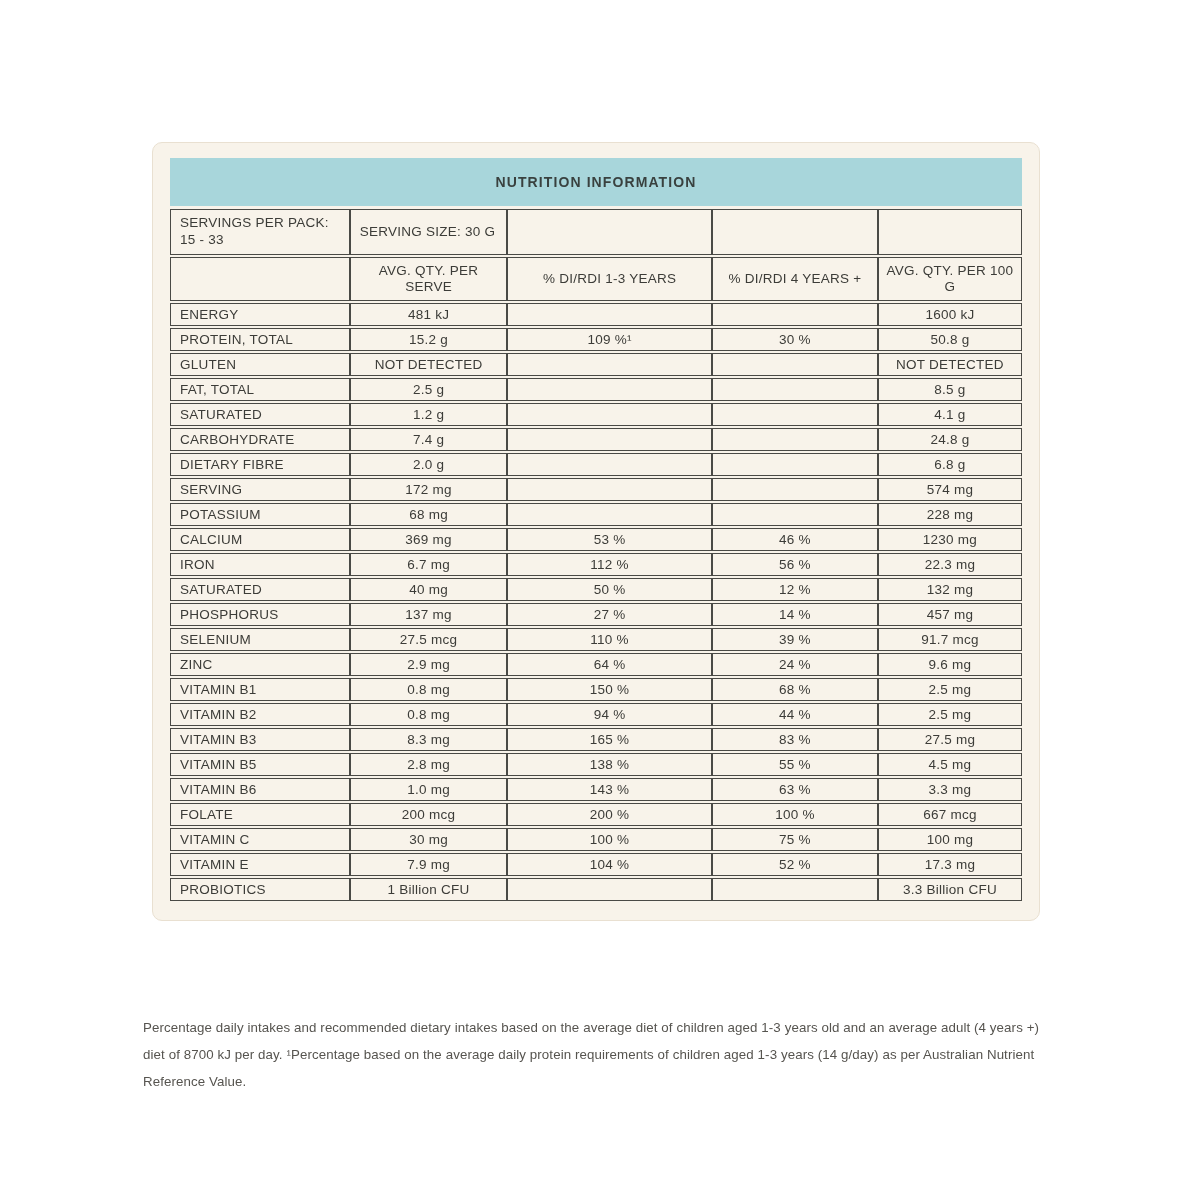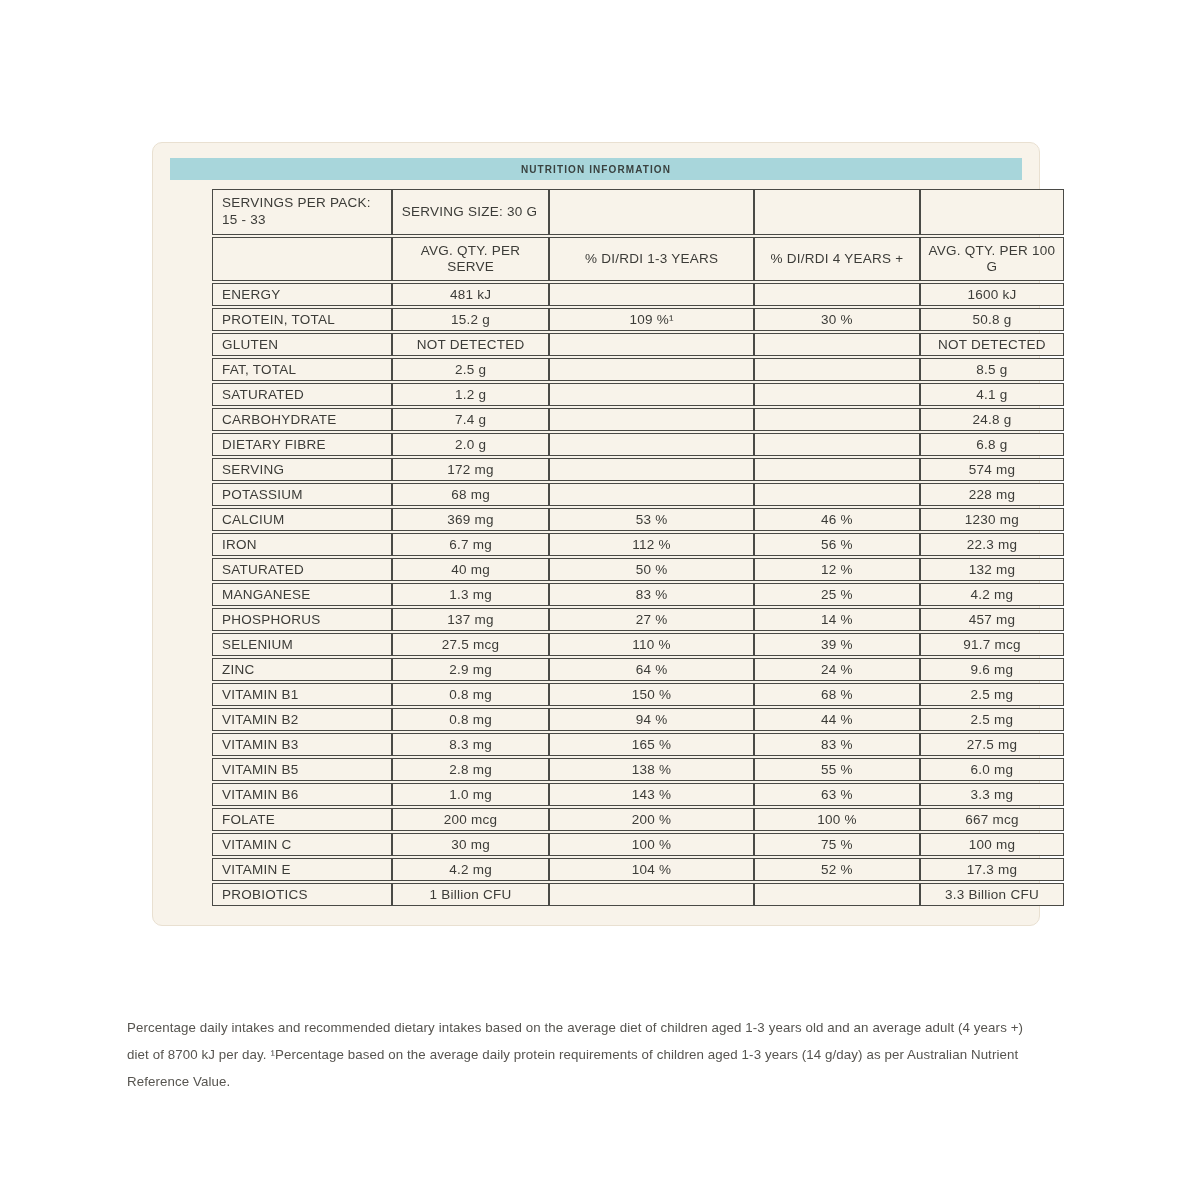--- a/index.html
+++ b/index.html
@@ -20,48 +20,47 @@
   }
   .card{
     position:absolute;left:152px;top:142px;width:888px;
     background:var(--card-bg);
     border:1px solid var(--card-border);
     border-radius:10px;
     padding:15px 17px 17px 17px;
   }
   .title-bar{
     background:var(--accent);
-    height:22px;
+    height:48px;
     display:flex;align-items:center;justify-content:center;
-    font-size:10px;font-weight:bold;letter-spacing:1.1px;
+    font-size:14px;font-weight:bold;letter-spacing:1.1px;
     color:#39413f;
-    margin-bottom:7px;
+    margin-bottom:1px;
   }
   table{
     width:100%;
     border-collapse:separate;
     border-spacing:0 2.5px;
     table-layout:fixed;
-    margin-left:42px;
   }
   td{
     border:1.5px solid var(--line);
     font-size:13.5px;
     letter-spacing:0.25px;
     padding:1px 9px;
     height:23px;
     background:var(--card-bg);
     vertical-align:middle;
   }
   td.lbl{text-align:left;}
   td.val{text-align:center;}
   tr.info-row td{height:46px;font-size:13.5px;line-height:1.25;}
   tr.header-row td{height:44px;text-align:center;line-height:1.2;padding:1px 6px;}
   .footnote{
-    position:absolute;left:127px;top:1014px;width:910px;
+    position:absolute;left:143px;top:1014px;width:910px;
     font-size:13.3px;line-height:27px;
     color:var(--footnote);
     letter-spacing:0.1px;
   }
 </style>
 </head>
 <body>
 
 <div class="card">
   <div class="title-bar">NUTRITION INFORMATION</div>
@@ -166,27 +165,20 @@
     <td class="val">22.3 mg</td>
   </tr>
         <tr>
     <td class="lbl">SATURATED</td>
     <td class="val">40 mg</td>
     <td class="val">50 %</td>
     <td class="val">12 %</td>
     <td class="val">132 mg</td>
   </tr>
         <tr>
-    <td class="lbl">MANGANESE</td>
-    <td class="val">1.3 mg</td>
-    <td class="val">83 %</td>
-    <td class="val">25 %</td>
-    <td class="val">4.2 mg</td>
-  </tr>
-        <tr>
     <td class="lbl">PHOSPHORUS</td>
     <td class="val">137 mg</td>
     <td class="val">27 %</td>
     <td class="val">14 %</td>
     <td class="val">457 mg</td>
   </tr>
         <tr>
     <td class="lbl">SELENIUM</td>
     <td class="val">27.5 mcg</td>
     <td class="val">110 %</td>
@@ -219,21 +211,21 @@
     <td class="val">8.3 mg</td>
     <td class="val">165 %</td>
     <td class="val">83 %</td>
     <td class="val">27.5 mg</td>
   </tr>
         <tr>
     <td class="lbl">VITAMIN B5</td>
     <td class="val">2.8 mg</td>
     <td class="val">138 %</td>
     <td class="val">55 %</td>
-    <td class="val">6.0 mg</td>
+    <td class="val">4.5 mg</td>
   </tr>
         <tr>
     <td class="lbl">VITAMIN B6</td>
     <td class="val">1.0 mg</td>
     <td class="val">143 %</td>
     <td class="val">63 %</td>
     <td class="val">3.3 mg</td>
   </tr>
         <tr>
     <td class="lbl">FOLATE</td>
@@ -244,21 +236,21 @@
   </tr>
         <tr>
     <td class="lbl">VITAMIN C</td>
     <td class="val">30 mg</td>
     <td class="val">100 %</td>
     <td class="val">75 %</td>
     <td class="val">100 mg</td>
   </tr>
         <tr>
     <td class="lbl">VITAMIN E</td>
-    <td class="val">4.2 mg</td>
+    <td class="val">7.9 mg</td>
     <td class="val">104 %</td>
     <td class="val">52 %</td>
     <td class="val">17.3 mg</td>
   </tr>
         <tr>
     <td class="lbl">PROBIOTICS</td>
     <td class="val">1 Billion CFU</td>
     <td class="val"></td>
     <td class="val"></td>
     <td class="val">3.3 Billion CFU</td>

